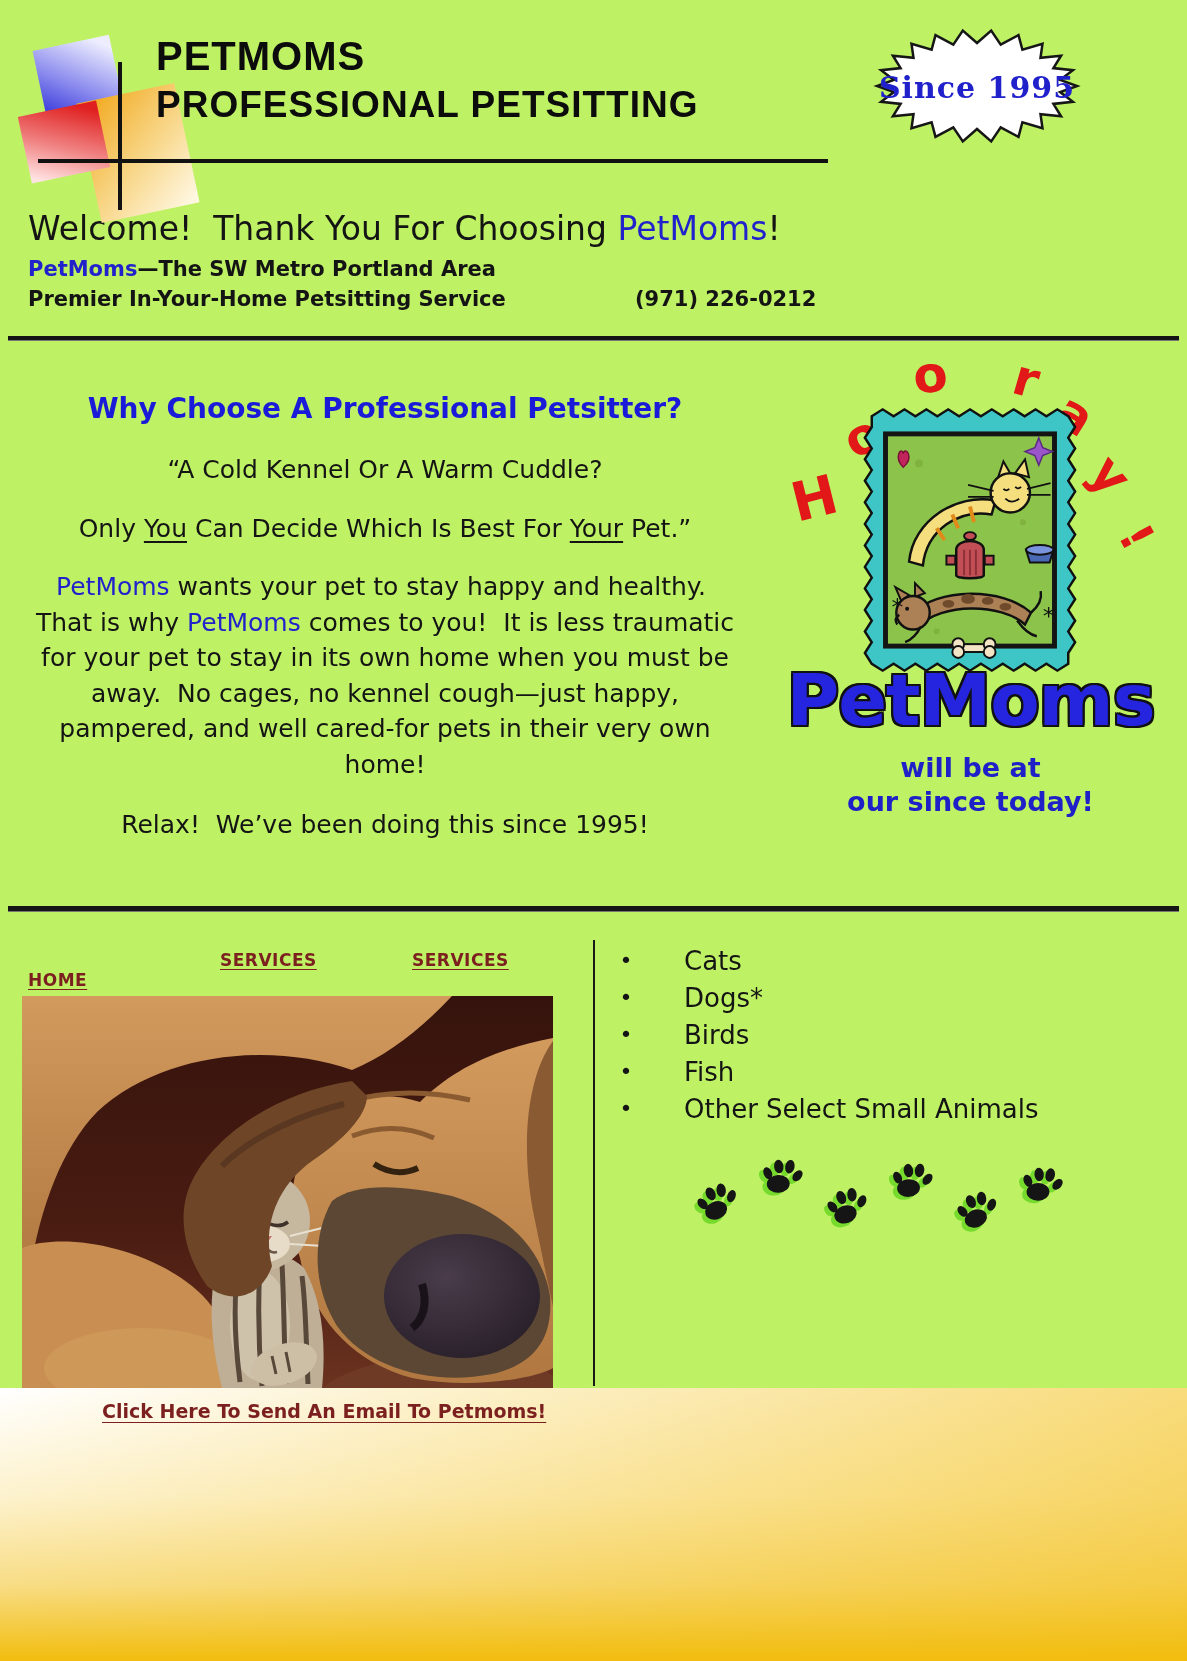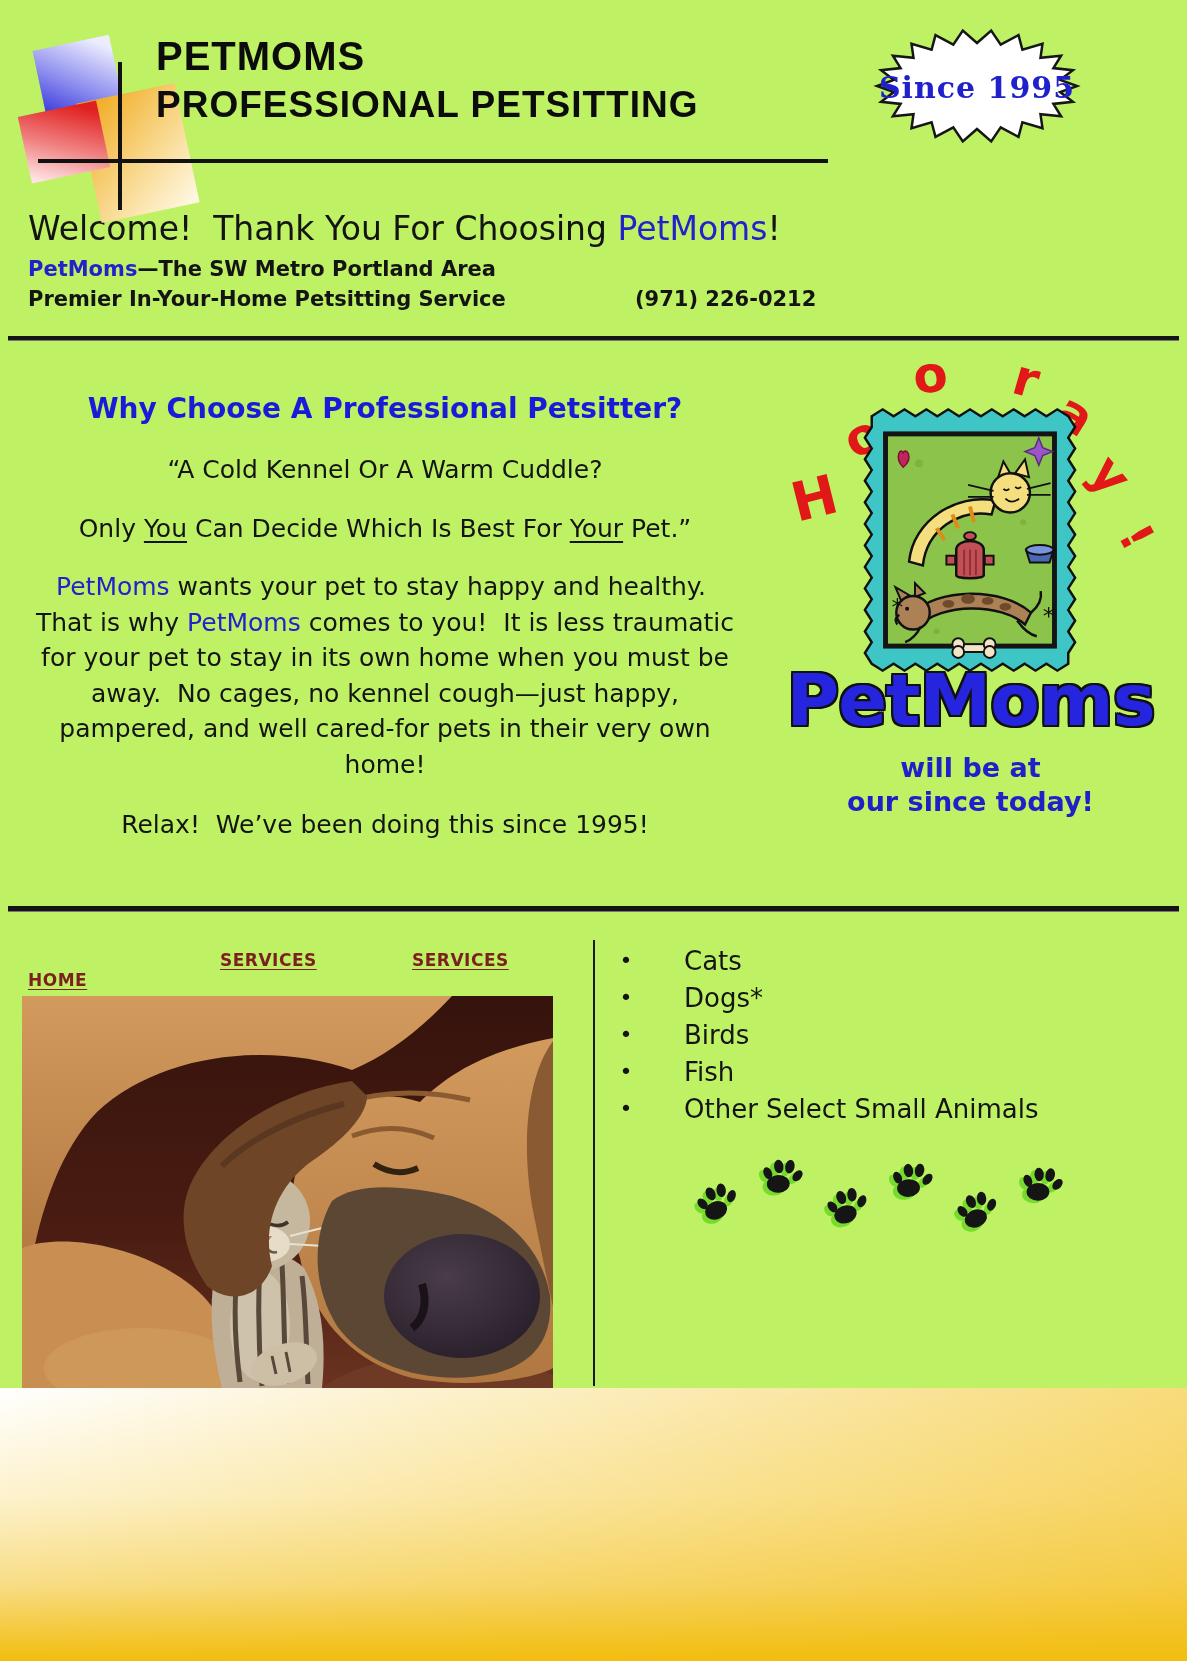--- a/index.html
+++ b/index.html
@@ -322,14 +322,15 @@
     <svg class="paw paw-4" viewBox="0 0 100 100" xmlns:xlink="http://www.w3.org/1999/xlink">
         <use href="#paw-shape" xlink:href="#paw-shape"></use>
       </svg>
     <svg class="paw paw-5" viewBox="0 0 100 100" xmlns:xlink="http://www.w3.org/1999/xlink">
         <use href="#paw-shape" xlink:href="#paw-shape"></use>
       </svg>
   </div>
 
   <div class="gradient"></div>
 
+  <a href="#" class="email-link">Click Here To Send An Email To Petmoms!</a>
 
 </div>
 
 </body></html>

